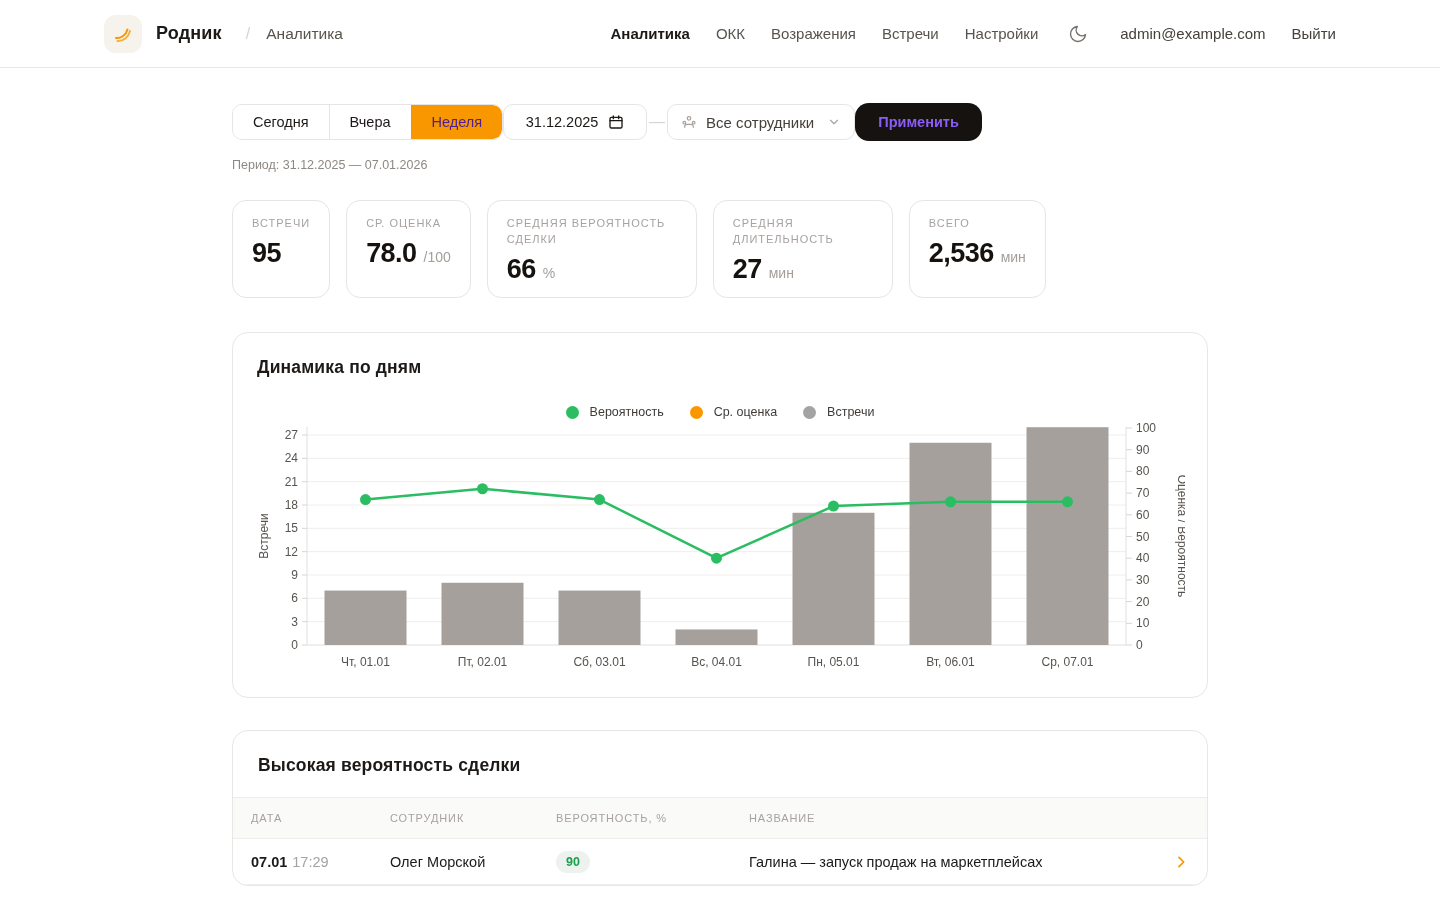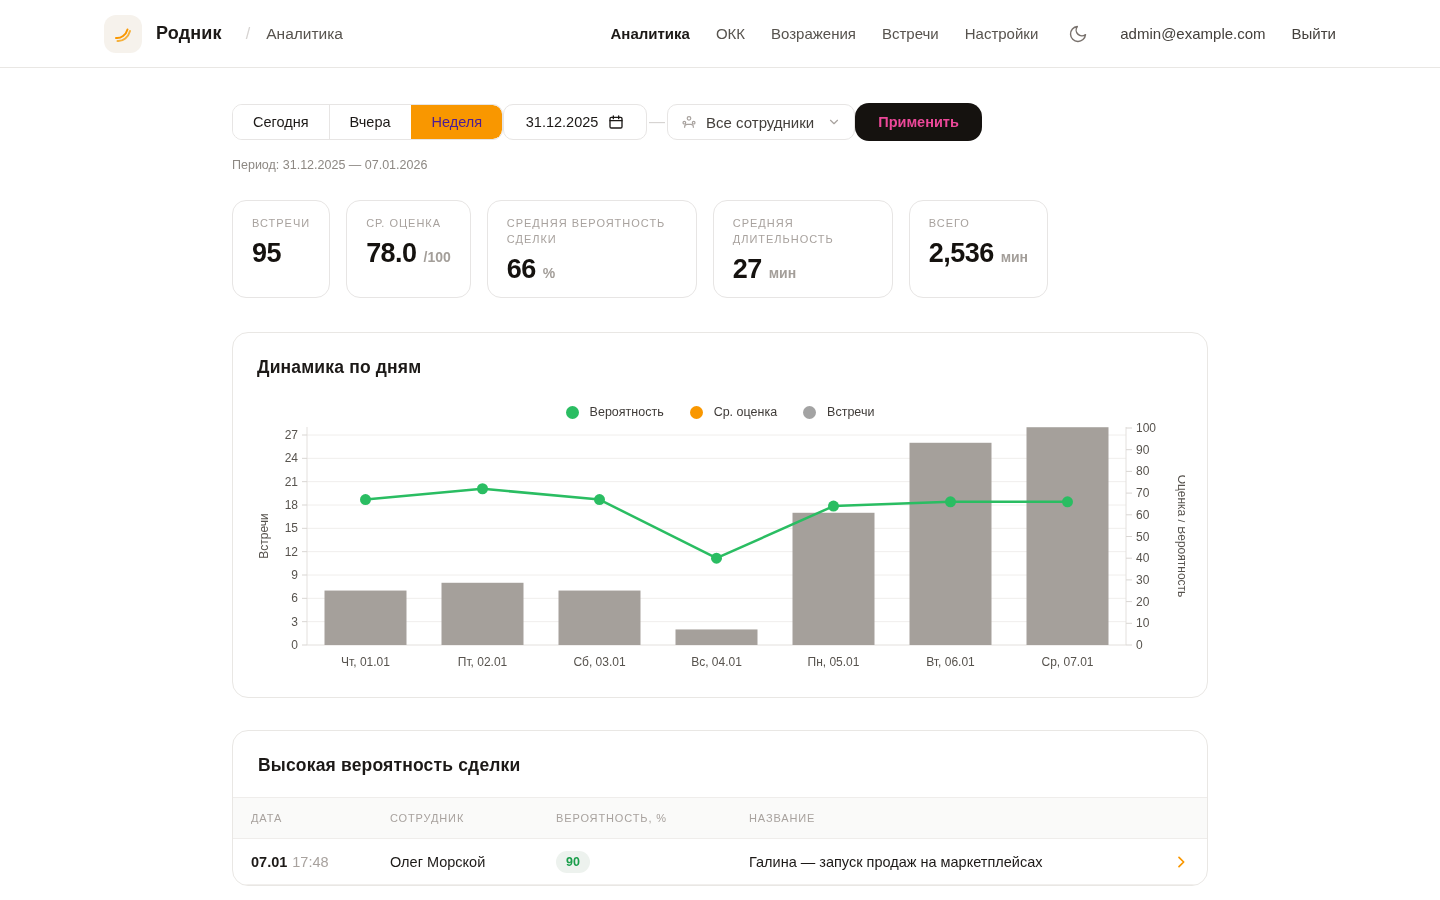--- a/index.html
+++ b/index.html
@@ -46,33 +46,33 @@
     font-size:14.5px; color:#1c1917; background:#fff; cursor:text;
   }
   .range-sep { color:#d6d3d1; font-size:16px; margin:0 2px; }
   .select {
     height:36px; border:1px solid #e7e5e4; border-radius:10px; background:#fff;
     display:flex; align-items:center; gap:9px; padding:0 13px;
     font-size:15px; color:#44403c; cursor:pointer;
   }
   .apply-btn {
     height:38px; padding:0 23px; border:none; border-radius:14px;
-    background:#15120f; color:#ec4899; font-family:inherit; font-size:14.5px; font-weight:600; cursor:pointer;
+    background:#15120f; color:#8b5cf6; font-family:inherit; font-size:14.5px; font-weight:600; cursor:pointer;
   }
   .period { margin-top:17px; font-size:12.5px; color:#8d8883; }
   
   .stats { margin-top:28px; display:flex; gap:16px; }
   .stat-card {
     border:1px solid #e7e5e4; border-radius:14px; background:#fff;
     padding:15px 19px; height:98px; display:flex; flex-direction:column;
   }
   .stat-label { font-size:11px; letter-spacing:.09em; color:#a8a29e; line-height:1.45; }
   .stat-value-row { display:flex; align-items:baseline; gap:7px; margin-top:6px; }
   .stat-value { font-size:27px; font-weight:700; letter-spacing:-.02em; color:#15120f; }
-  .stat-suffix { font-size:14px; font-weight:700; color:#a39e99; }
+  .stat-suffix { font-size:14px; font-weight:400; color:#a39e99; }
   
   .card { border:1px solid #e9e7e4; border-radius:16px; background:#fff; }
   .chart-card { margin-top:34px; padding:24px 24px 18px; }
   .card-title { margin:0; font-size:17.5px; font-weight:700; letter-spacing:.01em; }
   .legend { margin-top:27px; display:flex; justify-content:center; gap:26px; }
   .legend-item { display:flex; align-items:center; gap:11px; font-size:12.5px; color:#3f3b38; }
   .legend-dot { width:13px; height:13px; border-radius:50%; display:inline-block; }
   .chart-wrap { margin-top:4px; }
   
   .table-card { margin-top:32px; padding:24px 0 0; overflow:hidden; }
@@ -309,21 +309,21 @@
     <h2 class="card-title">Высокая вероятность сделки</h2>
     <div class="thead" id="thead">
         <div class="th">ДАТА</div>
         <div class="th">СОТРУДНИК</div>
         <div class="th">ВЕРОЯТНОСТЬ, %</div>
         <div class="th">НАЗВАНИЕ</div>
         <div class="th"></div>
       </div>
     <div id="tbody">
         <div class="trow">
-          <div class="cell cell-date"><b>07.01</b><span class="time">17:48</span></div>
+          <div class="cell cell-date"><b>07.01</b><span class="time">17:29</span></div>
           <div class="cell">Олег Морской</div>
           <div class="cell"><span class="badge">90</span></div>
           <div class="cell">Галина — запуск продаж на маркетплейсах</div>
           <div class="chev">
             <svg width="16" height="16" viewBox="0 0 24 24" fill="none" stroke="#f99700" stroke-width="2.6" stroke-linecap="round" stroke-linejoin="round">
               <path d="M9 5l7 7-7 7"></path>
             </svg>
           </div>
         </div>
       </div>

